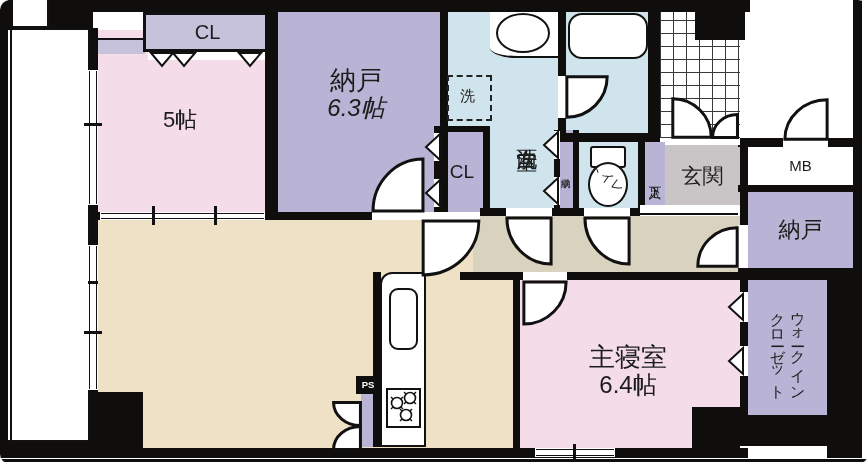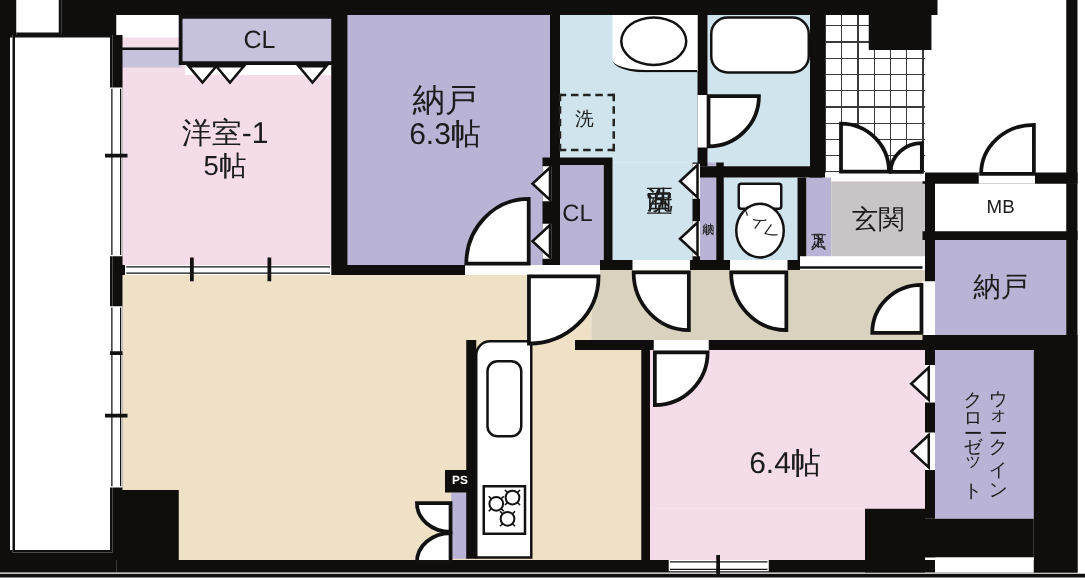--- a/index.html
+++ b/index.html
@@ -1,17 +1,17 @@
 <!DOCTYPE html>
 <html><head>
 <meta charset="utf-8">
 <style>
   html,body{margin:0;padding:0;background:#fff;}
   #plan{position:relative;width:868px;height:464px;background:#fff;overflow:hidden;
-        font-family:"Liberation Sans",sans-serif;color:#1a1a1a;}
+        font-family:"Liberation Sans",sans-serif;color:#1a1a1a;border-radius:10px;}
   .abs{position:absolute;}
   .wall{position:absolute;background:#100d0d;}
   .gap{position:absolute;background:#fff;}
   .room{position:absolute;}
   .lbl{position:absolute;display:flex;flex-direction:column;align-items:center;
        justify-content:center;text-align:center;line-height:1.12;color:#1c1c1c;}
   .vert{writing-mode:vertical-rl;text-orientation:upright;letter-spacing:1px;}
   .door{position:absolute;overflow:visible;}
   .flip-x{transform:scaleX(-1);}
   .flip-y{transform:scaleY(-1);}
@@ -220,28 +220,28 @@
       <polygon points="0,0 22,0 11,13" fill="#fff" stroke="#111" stroke-width="2"></polygon>
     </svg>
   <svg class="chev" style="left:238px;top:52px;" width="24" height="15" viewBox="-1 -1 24 15">
       <polygon points="0,0 22,0 11,13" fill="#fff" stroke="#111" stroke-width="2"></polygon>
     </svg>
 
   <div class="lbl" style="left:143px;top:14px;width:129px;height:36px;font-size:20px;">
       <span>CL</span>
     </div>
   <div class="lbl" style="left:100px;top:90px;width:160px;height:60px;font-size:24px;">
-    <span>洋室-1</span>
       <span style="font-size:22px;">5帖</span>
   </div>
   <div class="lbl" style="left:276px;top:62px;width:160px;height:64px;font-size:26px;">
     <span>納戸</span>
-      <span style="font-size:24px;">6.3帖</span>
+      <span style="font-size:24px;font-style:italic;">6.3帖</span>
   </div>
   <div class="lbl" style="left:528px;top:338px;width:200px;height:66px;font-size:26px;">
+    <span>主寝室</span>
       <span style="font-size:24px;">6.4帖</span>
   </div>
   <div class="lbl vert" style="left:502px;top:58px;width:50px;height:150px;font-size:21px;">
       <span>洗面室</span>
     </div>
   <div class="lbl" style="left:449px;top:80px;width:37px;height:32px;font-size:15px;">
       <span>洗</span>
     </div>
   <div class="lbl vert" style="left:557px;top:140px;width:17px;height:62px;font-size:9.5px;letter-spacing:0;">
       <span>収納</span>

